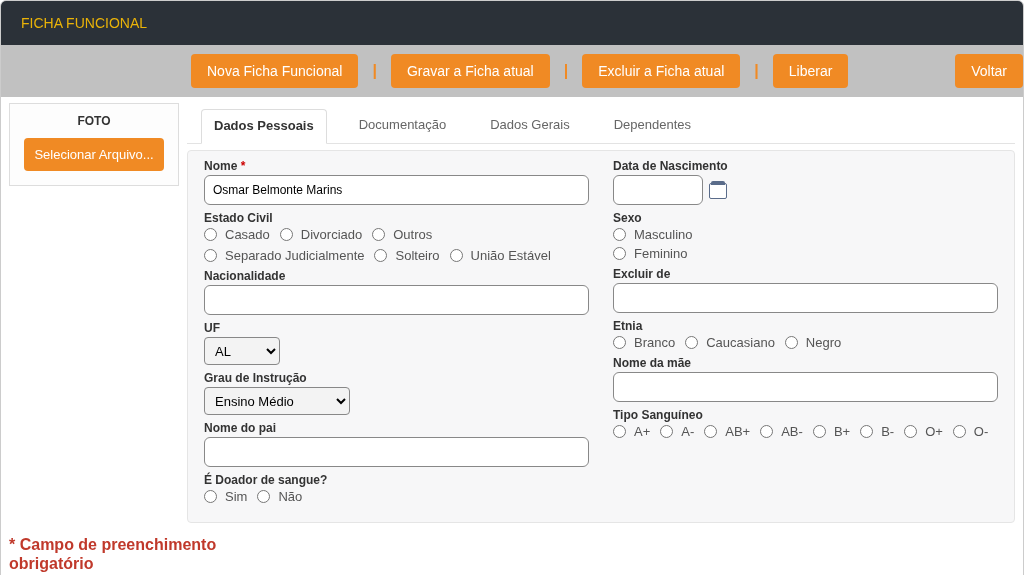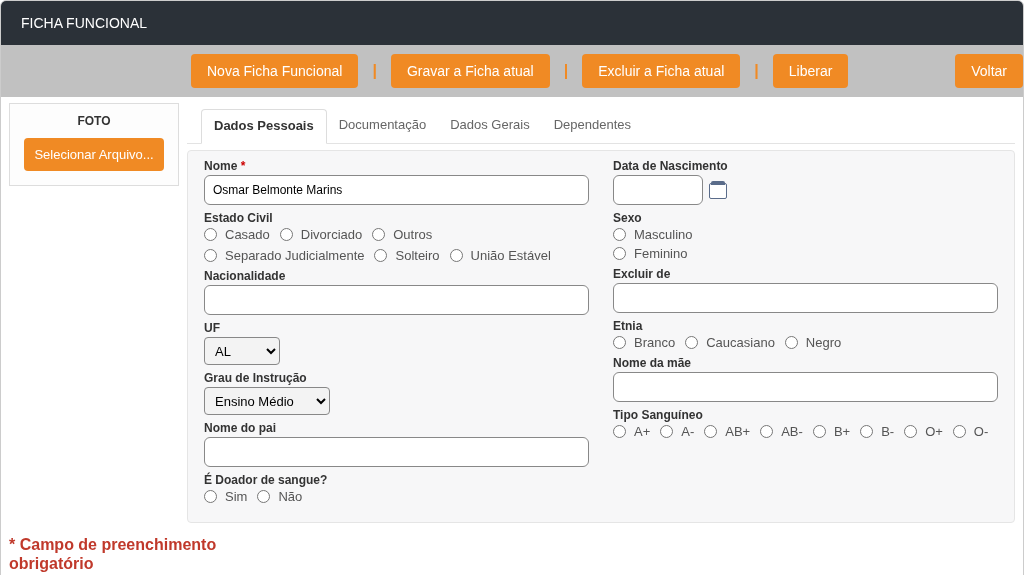--- a/index.html
+++ b/index.html
@@ -1,41 +1,41 @@
 <!DOCTYPE html>
 <html><head>
 <meta charset="utf-8">
 <style>
 * { box-sizing: border-box; margin: 0; padding: 0; }
 body { font-family: Arial, Helvetica, sans-serif; font-size: 13px; color: #333; background: #fff; }
 .container { width: 1024px; margin: 0 auto; background: #fff; border: 1px solid #ccc; border-radius: 6px; overflow: hidden; }
-.header { background: #2b3138; color: #ffffff; padding: 14px 20px; font-size: 14px; }
+.header { background: #2b3138; color: #eab308; padding: 14px 20px; font-size: 14px; }
 .topbar { background: #c1c1c1; padding: 9px 0; display: flex; align-items: center; gap: 10px; }
 .btn-orange { background: #f08a24; color: #fff; border: none; padding: 9px 16px; border-radius: 4px; font-size: 14px; cursor: pointer; }
 .divider { color: #f08a24; font-weight: bold; padding: 0 4px; font-size: 16px; }
 .spacer { flex: 1; }
 .body { display: flex; padding: 6px 8px 8px 8px; gap: 8px; align-items: flex-start; }
 .sidebar { width: 170px; }
 .foto-box { border: 1px solid #ddd; background: #fdfdfd; padding: 10px 8px 14px 8px; text-align: center; }
 .foto-label { font-size: 12px; font-weight: bold; margin-bottom: 10px; }
 .btn-select { background: #f08a24; color: #fff; border: none; padding: 9px 10px; border-radius: 4px; font-size: 13px; cursor: pointer; }
 .main { flex: 1; }
-.tabs { display: flex; padding: 6px 0 0 14px; border-bottom: 1px solid #e3e3e3; margin-bottom: 6px; }
+.tabs { display: flex; gap: 20px; padding: 6px 0 0 14px; border-bottom: 1px solid #e3e3e3; margin-bottom: 6px; }
 .tab { padding: 8px 12px 10px 12px; color: #666; cursor: pointer; font-size: 13px; }
 .tab.active { background: #fff; border: 1px solid #ddd; border-bottom: 1px solid #fff; border-radius: 4px 4px 0 0; color: #333; font-weight: bold; margin-bottom: -1px; }
 .form-area { background: #f7f7f8; border: 1px solid #e5e5e5; border-radius: 4px; padding: 8px 16px 12px 16px; display: flex; gap: 24px; }
 .col { flex: 1; display: flex; flex-direction: column; }
 .field { margin-bottom: 6px; }
 .field-label { font-size: 12px; font-weight: bold; color: #333; display: block; margin-bottom: 2px; }
 .req { color: #c00; }
 .txt { width: 100%; height: 30px; border: 1px solid #888; border-radius: 6px; padding: 4px 8px; font-size: 12px; }
 .txt.short { width: 90px; }
 .sel { height: 28px; border: 1px solid #888; border-radius: 4px; padding: 2px 6px; font-size: 13px; background: #f3f3f3; }
 .sel.short { width: 76px; }
-.sel.med { width: 126px; padding-left: 6px; }
+.sel.med { width: 146px; padding-left: 6px; }
 .radios { display: flex; flex-wrap: wrap; gap: 6px 10px; align-items: center; font-size: 13px; margin-top: 2px; }
 .radios label { display: inline-flex; align-items: center; gap: 8px; color: #555; }
 .radios input { margin: 0; }
 .date-row { display: flex; align-items: center; gap: 6px; }
 .cal-icon { width: 18px; height: 18px; display: inline-block; position: relative; }
 .cal-icon::before { content: ""; position: absolute; inset: 2px 0 0 0; border: 1px solid #5a6c8a; border-radius: 2px; background: #fff; }
 .cal-icon::after { content: ""; position: absolute; top: 0; left: 2px; right: 2px; height: 4px; background: #5a6c8a; border-radius: 2px 2px 0 0; }
 .footer-note { padding: 4px 8px 8px 8px; color: #c0392b; font-size: 16px; font-weight: bold; line-height: 1.2; }
 </style>
 </head>

